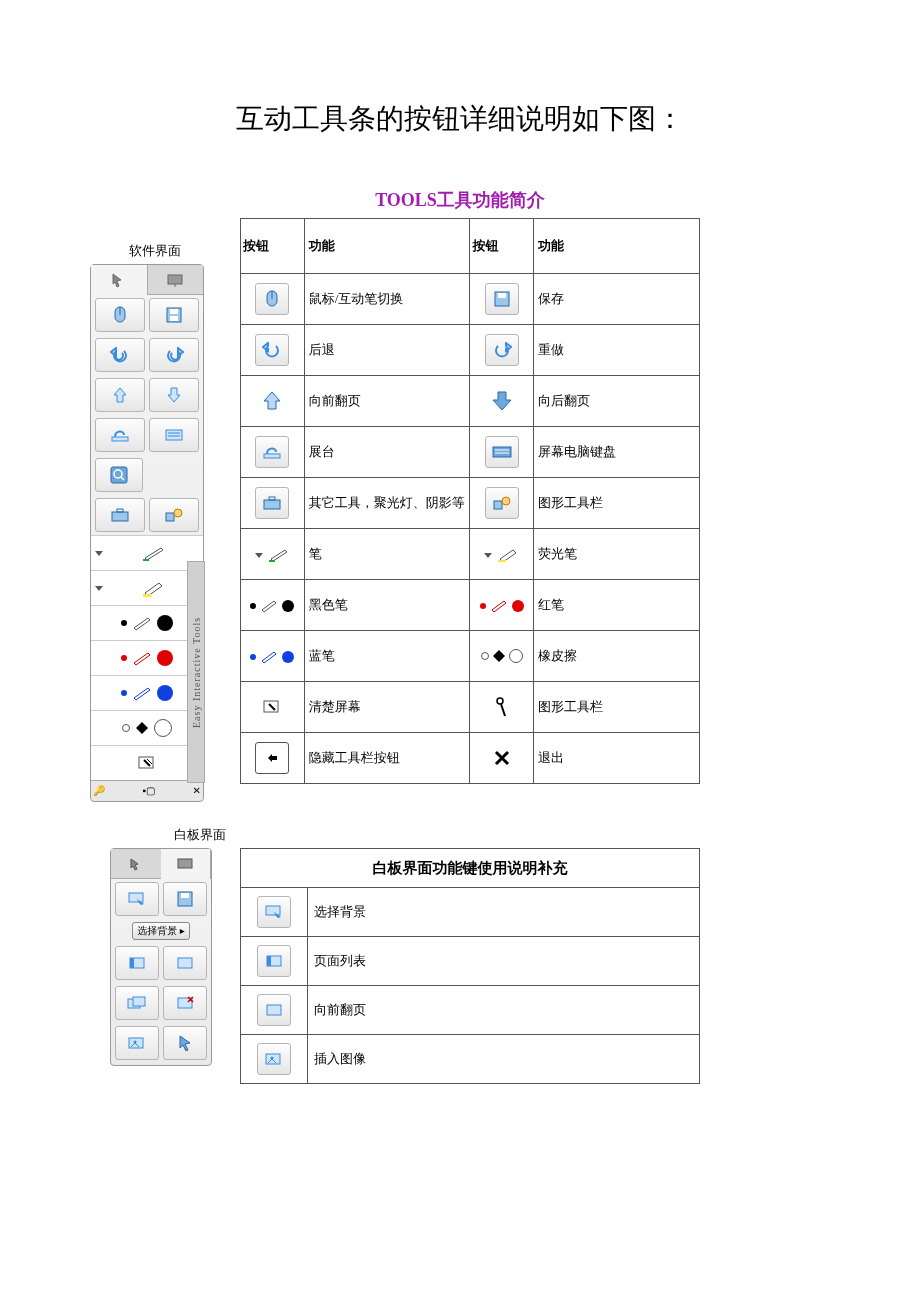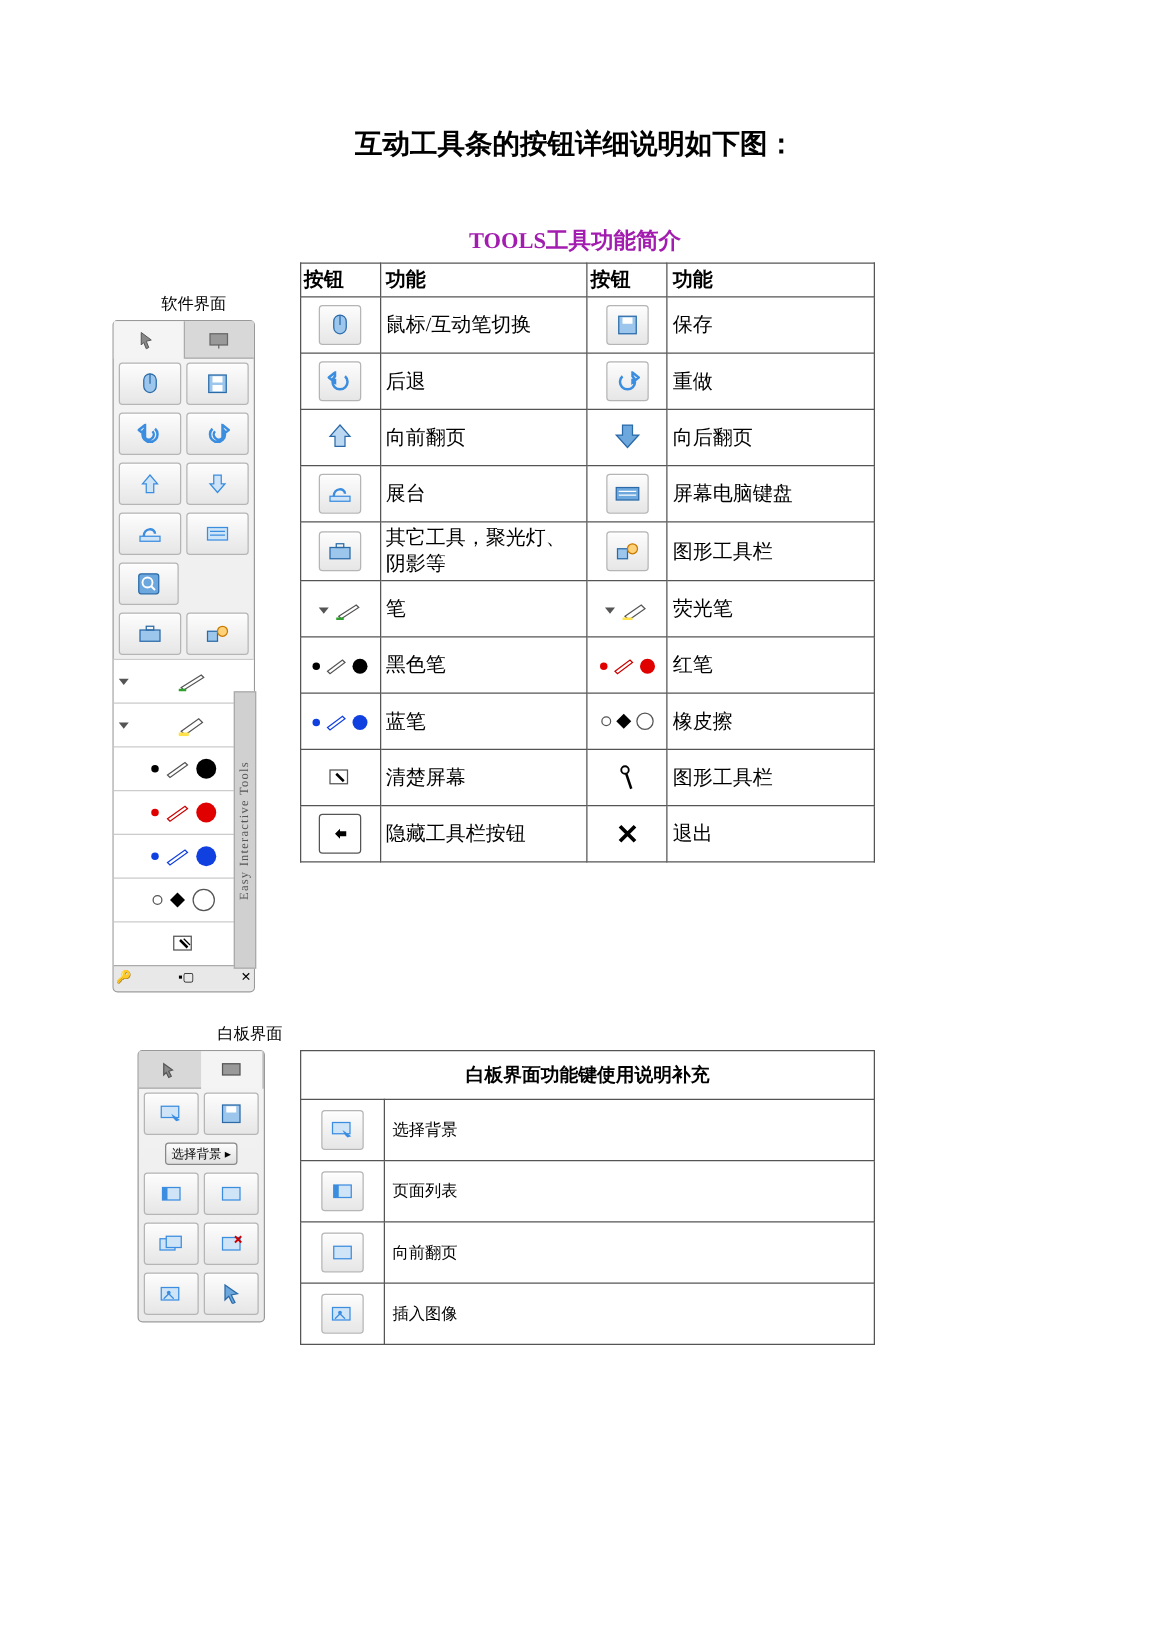--- a/index.html
+++ b/index.html
@@ -5,22 +5,22 @@
   body {
     margin: 0;
     padding: 40px 90px;
     font-family: "SimSun", "宋体", serif;
     background: #fff;
     color: #000;
     width: 740px;
   }
   .main-title {
     text-align: center;
-    font-size: 22px;
-    font-weight: bold;
+    font-size: 28px;
+    font-weight: normal;
     margin: 60px 0 50px 0;
     font-family: "SimSun", "宋体", serif;
   }
   .sub-title {
     text-align: center;
     font-size: 18px;
     font-weight: bold;
     margin-bottom: 6px;
     font-family: "SimSun", "宋体", serif;
     color: #a21caf;
@@ -108,26 +108,26 @@
     transform: rotate(180deg);
     font-size:10px; text-align:center;
     display:flex; align-items:center; justify-content:center;
     color:#555;letter-spacing:1px;
     border:1px solid #aaa;
   }
 
   
   .ftable {
     border-collapse: collapse;
-    font-size: 16px;
+    font-size: 13px;
     width: 460px;
   }
   .ftable th, .ftable td {
     border: 1px solid #555;
-    padding: 2px 4px;
+    padding: 16px 4px;
     vertical-align: middle;
   }
   .ftable th {
     font-weight: bold;
     text-align: left;
     height: 22px;
     background:#fff;
   }
   .icon-cell {
     width: 56px;

